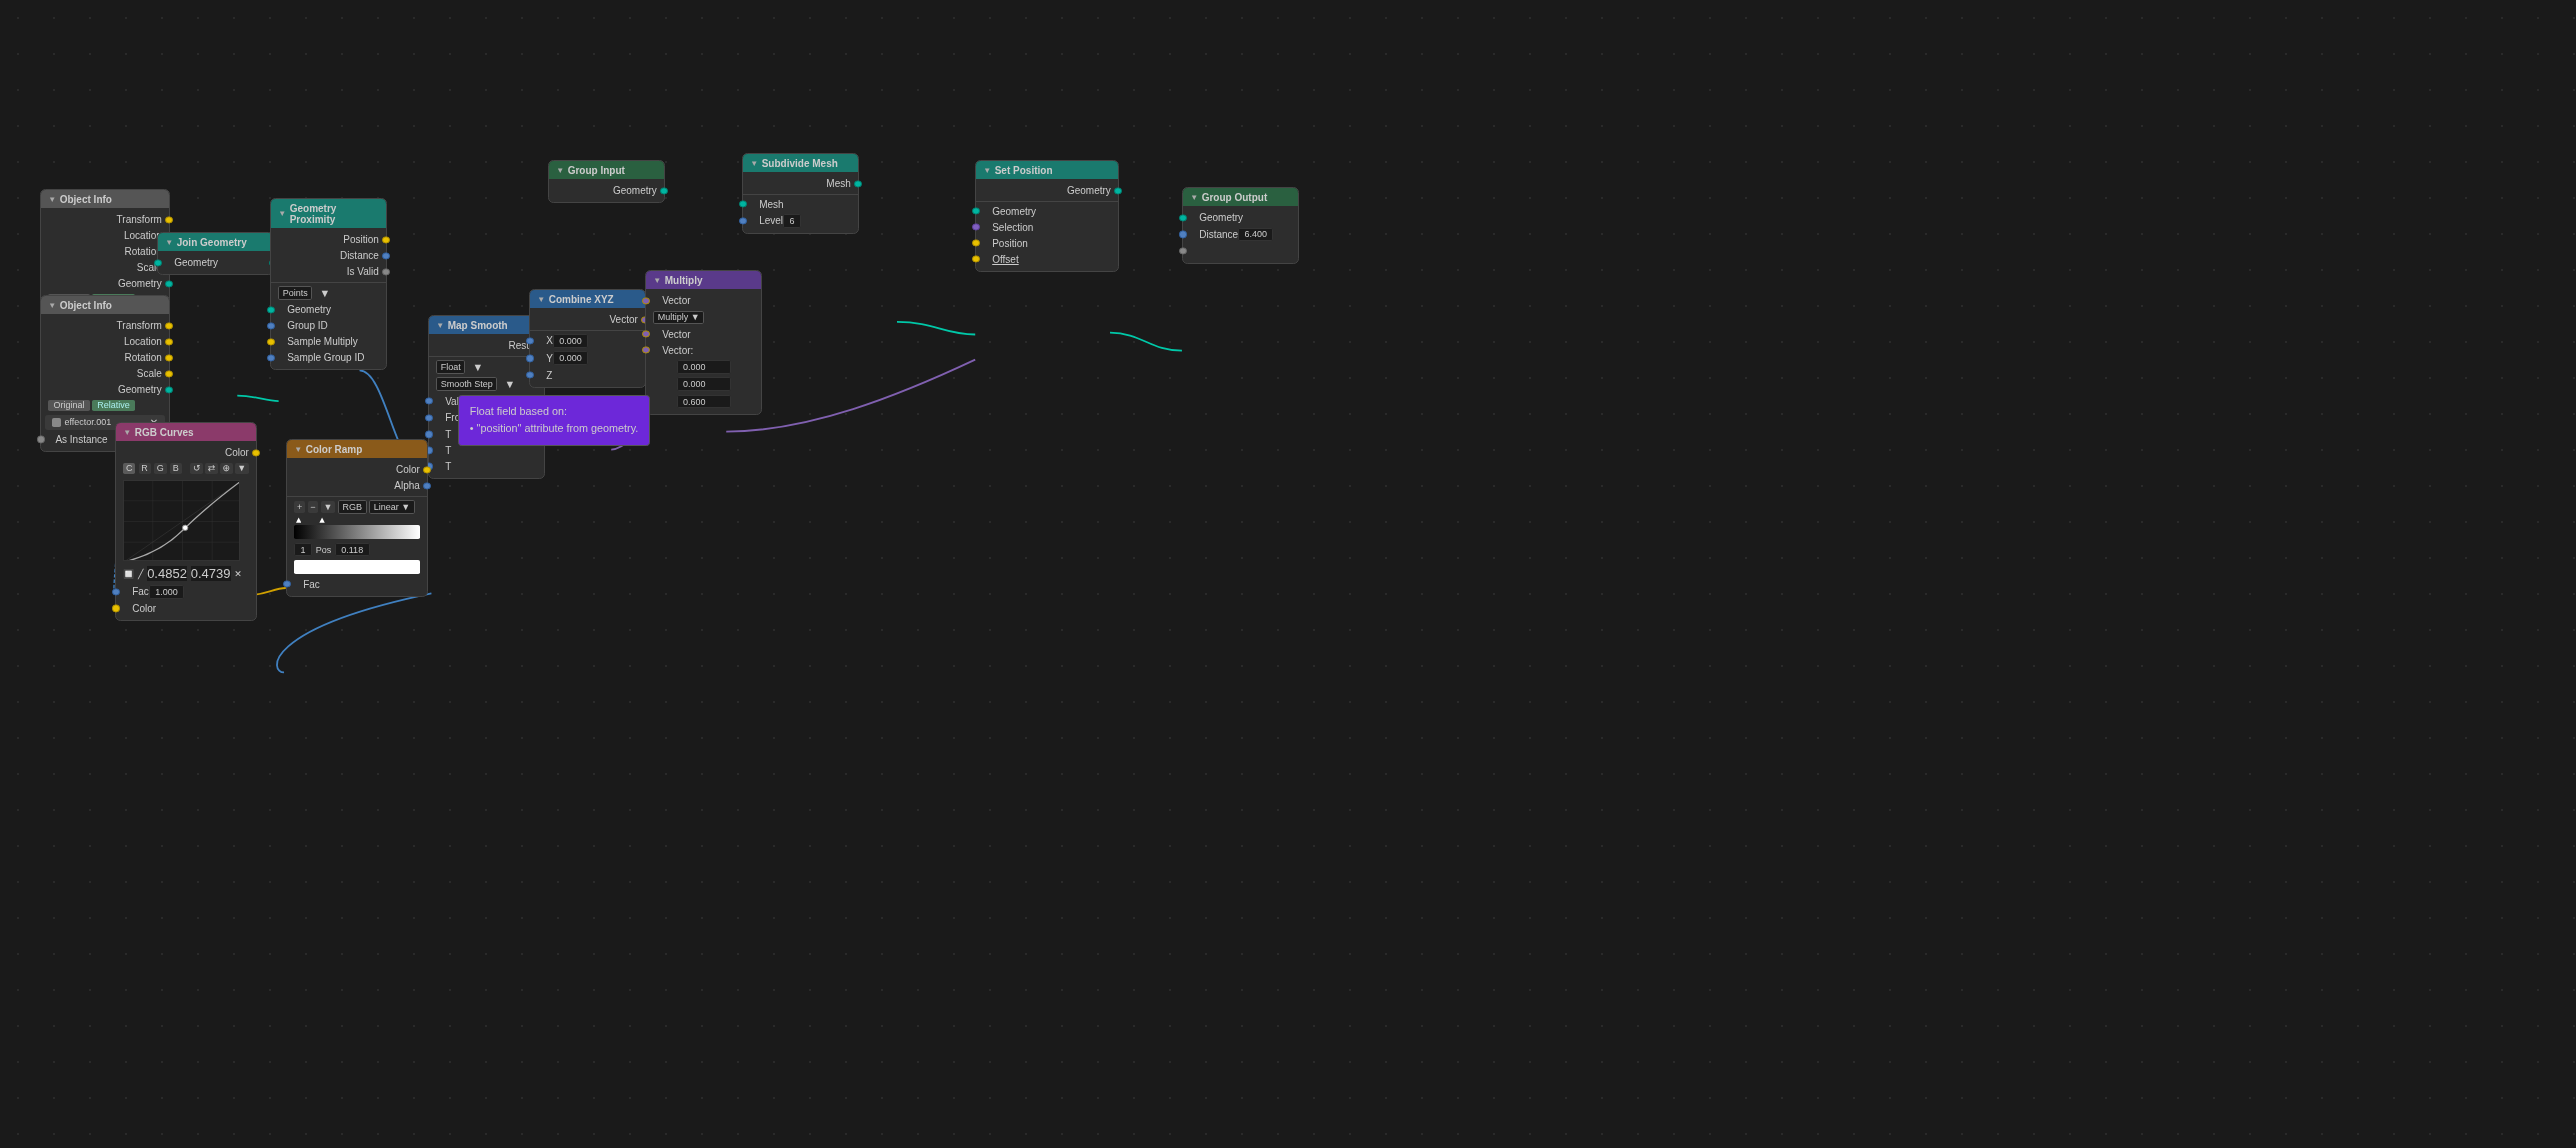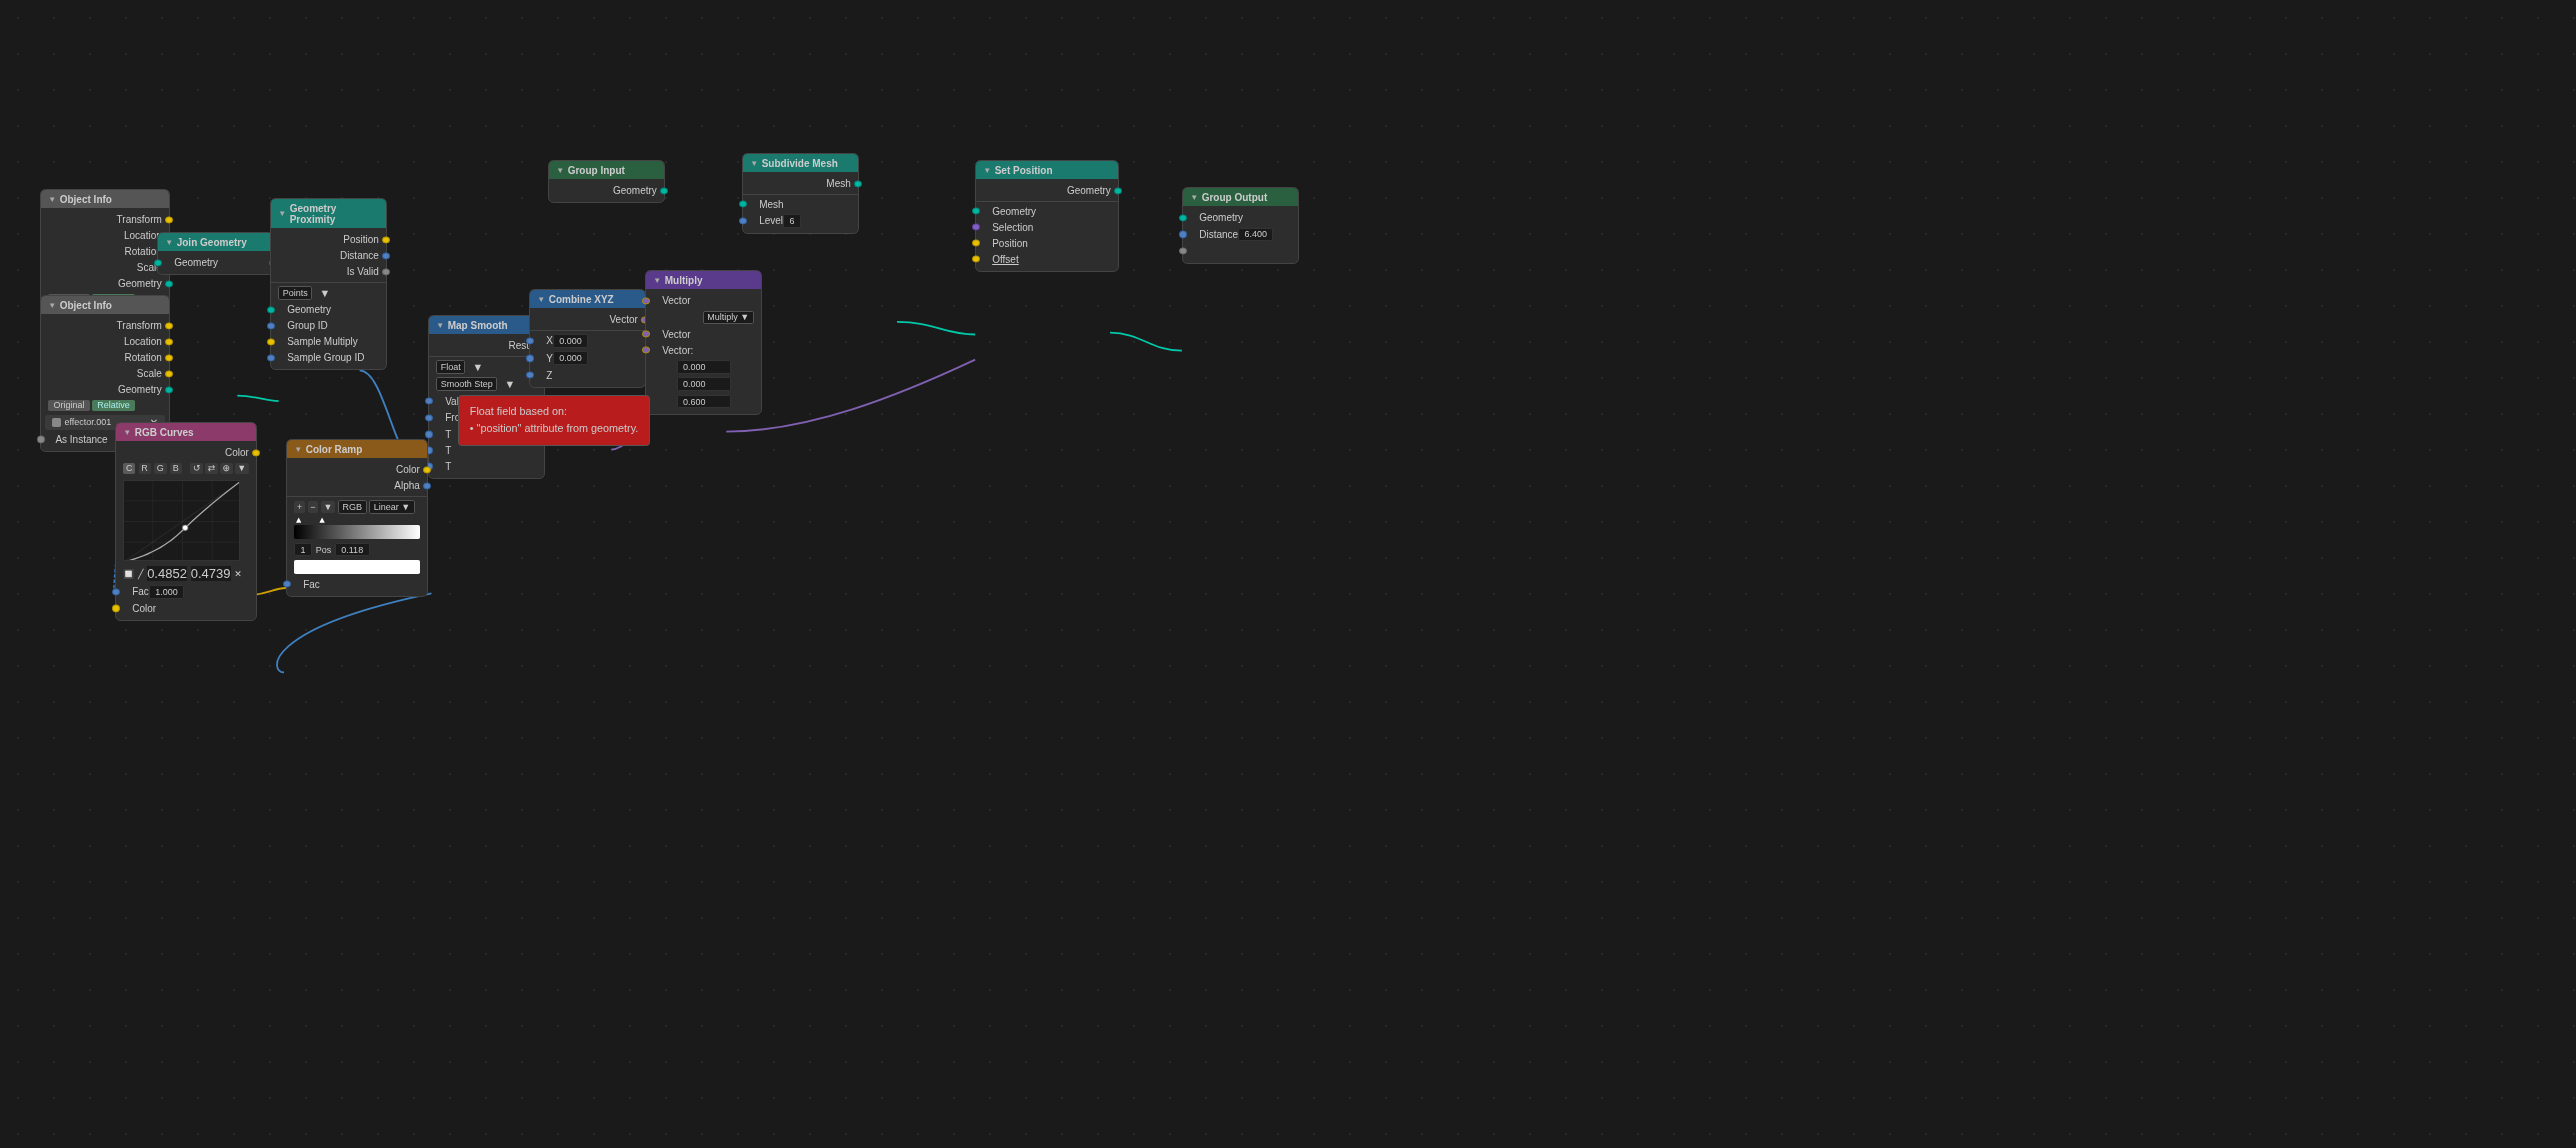--- a/index.html
+++ b/index.html
@@ -91,21 +91,21 @@
       position: absolute;
       top: 0; left: 0;
       width: 2576px;
       height: 1149px;
       pointer-events: none;
     }
 
     
     .tooltip-box {
       position: absolute;
-      background: #b91c1c;
+      background: #6d28d9;
       border: 0.9px solid #555;
       border-radius: 3.6px;
       padding: 7.2px 10.8px;
       font-size: 10.8px;
       color: #ccc;
       line-height: 1.6;
     }
 
     
     .curves-canvas {
@@ -549,21 +549,21 @@
 <div class="node" style="left:645px; top:270px; width:90px;">
   <div class="node-header header-purple">
     <span class="collapse-arrow">▼</span>
     <span>Multiply</span>
   </div>
   <div class="node-body">
     <div class="node-row">
       <span class="socket socket-left socket-yellow" style="background:#8060b0;"></span>
       <span style="padding-left:9px; flex:1;">Vector</span>
     </div>
-    <div class="node-row" style="justify-content:flex-end;">
+    <div class="node-row" style="">
       <span class="dropdown-field" style="font-size:9px;">Multiply ▼</span>
     </div>
     <div class="node-row">
       <span class="socket socket-left socket-yellow" style="background:#8060b0;"></span>
       <span style="padding-left:9px;">Vector</span>
     </div>
     <div class="node-row">
       <span class="socket socket-left socket-yellow" style="background:#8060b0;"></span>
       <span style="padding-left:9px;">Vector:</span>
     </div>

